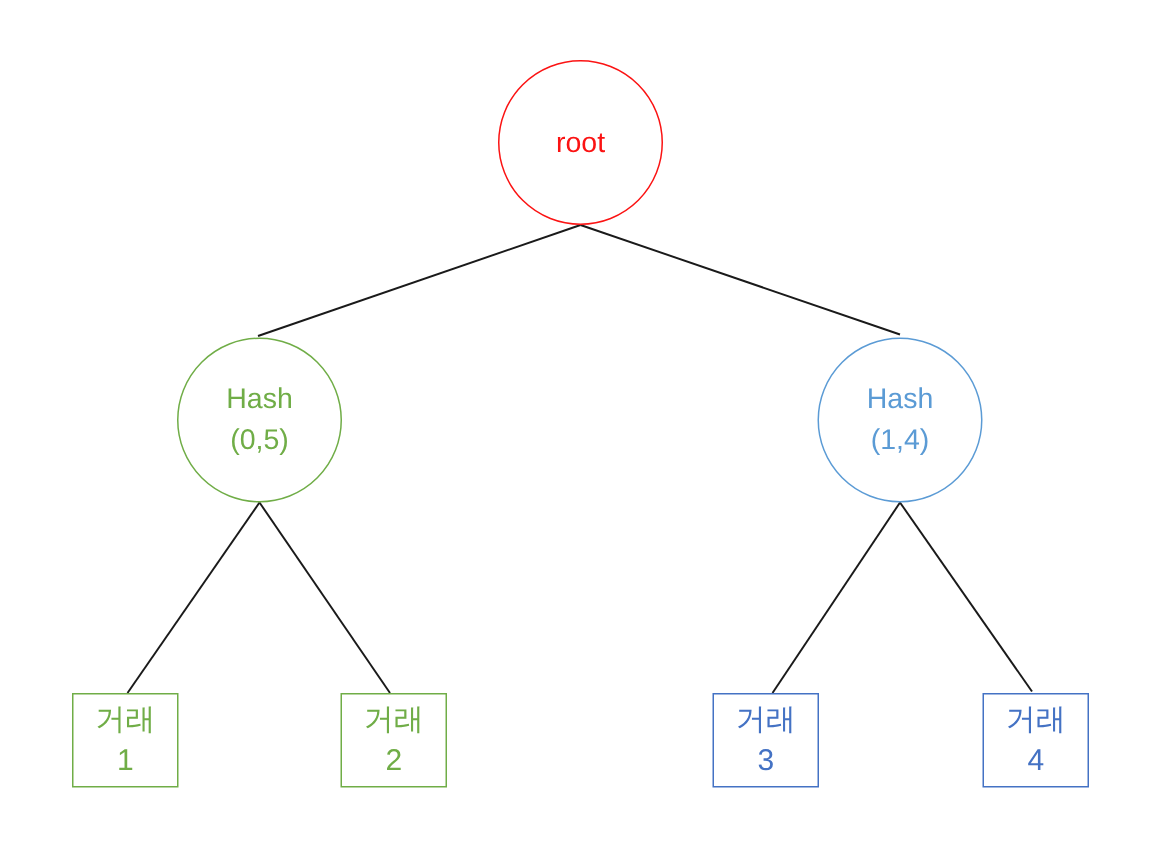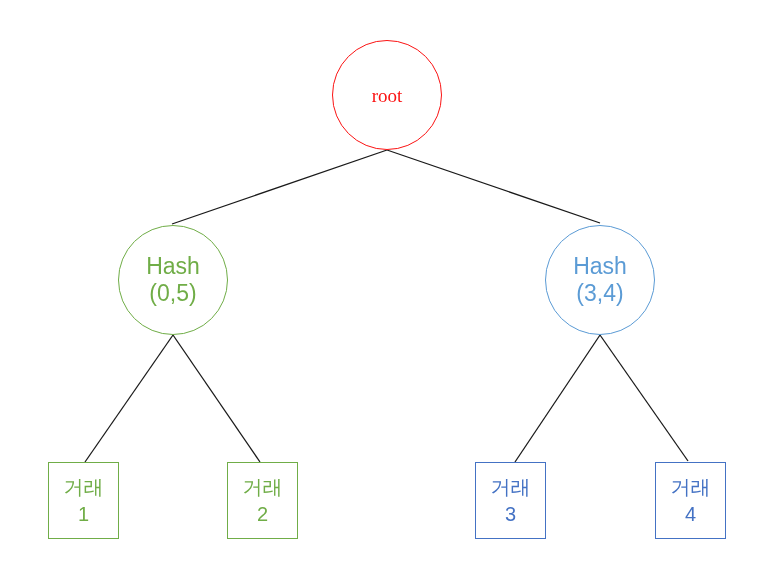--- a/index.html
+++ b/index.html
@@ -37,42 +37,42 @@
     box-sizing: border-box;
   }
   .circle {
     width: 110px;
     height: 110px;
     border-radius: 50%;
     border: 1.4px solid;
   }
   .box {
     width: 71px;
-    height: 77px;
+    height: 63px;
     border: 1.4px solid;
   }
   .node span {
     display: block;
   }
   .circle span {
-    font-size: 23px;
+    font-size: 19px;
     line-height: 27px;
   }
   .box span {
     font-size: 20px;
     line-height: 27px;
   }
   .node-root  { left: 332px; top: 40px;  border-color: var(--c-root); color: var(--c-root); }
   .node-h12   { left: 118px; top: 225px; border-color: var(--c-green); color: var(--c-green); }
   .node-h34   { left: 545px; top: 225px; border-color: var(--c-blue-light); color: var(--c-blue-light); }
   .node-tx1   { left: 48px;  top: 462px; border-color: var(--c-green); color: var(--c-green); }
   .node-tx2   { left: 227px; top: 462px; border-color: var(--c-green); color: var(--c-green); }
   .node-tx3   { left: 475px; top: 462px; border-color: var(--c-blue-dark); color: var(--c-blue-dark); }
   .node-tx4   { left: 655px; top: 462px; border-color: var(--c-blue-dark); color: var(--c-blue-dark); }
-  .node-root span { font-size: 19px; font-family: Liberation Serif, serif; }
+  .node-root span { font-size: 19px; }
 </style>
 </head>
 <body>
 
 <div class="canvas">
 
   <svg class="edges" viewBox="0 0 778 562">
     <line x1="387" y1="150" x2="172" y2="224"></line>
     <line x1="387" y1="150" x2="600" y2="223"></line>
     <line x1="173" y1="335" x2="85" y2="462"></line>
@@ -85,21 +85,21 @@
     <span>root</span>
   </div>
 
   <div class="node circle node-h12">
     <span>Hash</span>
     <span>(0,5)</span>
   </div>
 
   <div class="node circle node-h34">
     <span>Hash</span>
-    <span>(3,4)</span>
+    <span>(1,4)</span>
   </div>
 
   <div class="node box node-tx1">
     <span>거래</span>
     <span>1</span>
   </div>
 
   <div class="node box node-tx2">
     <span>거래</span>
     <span>2</span>

